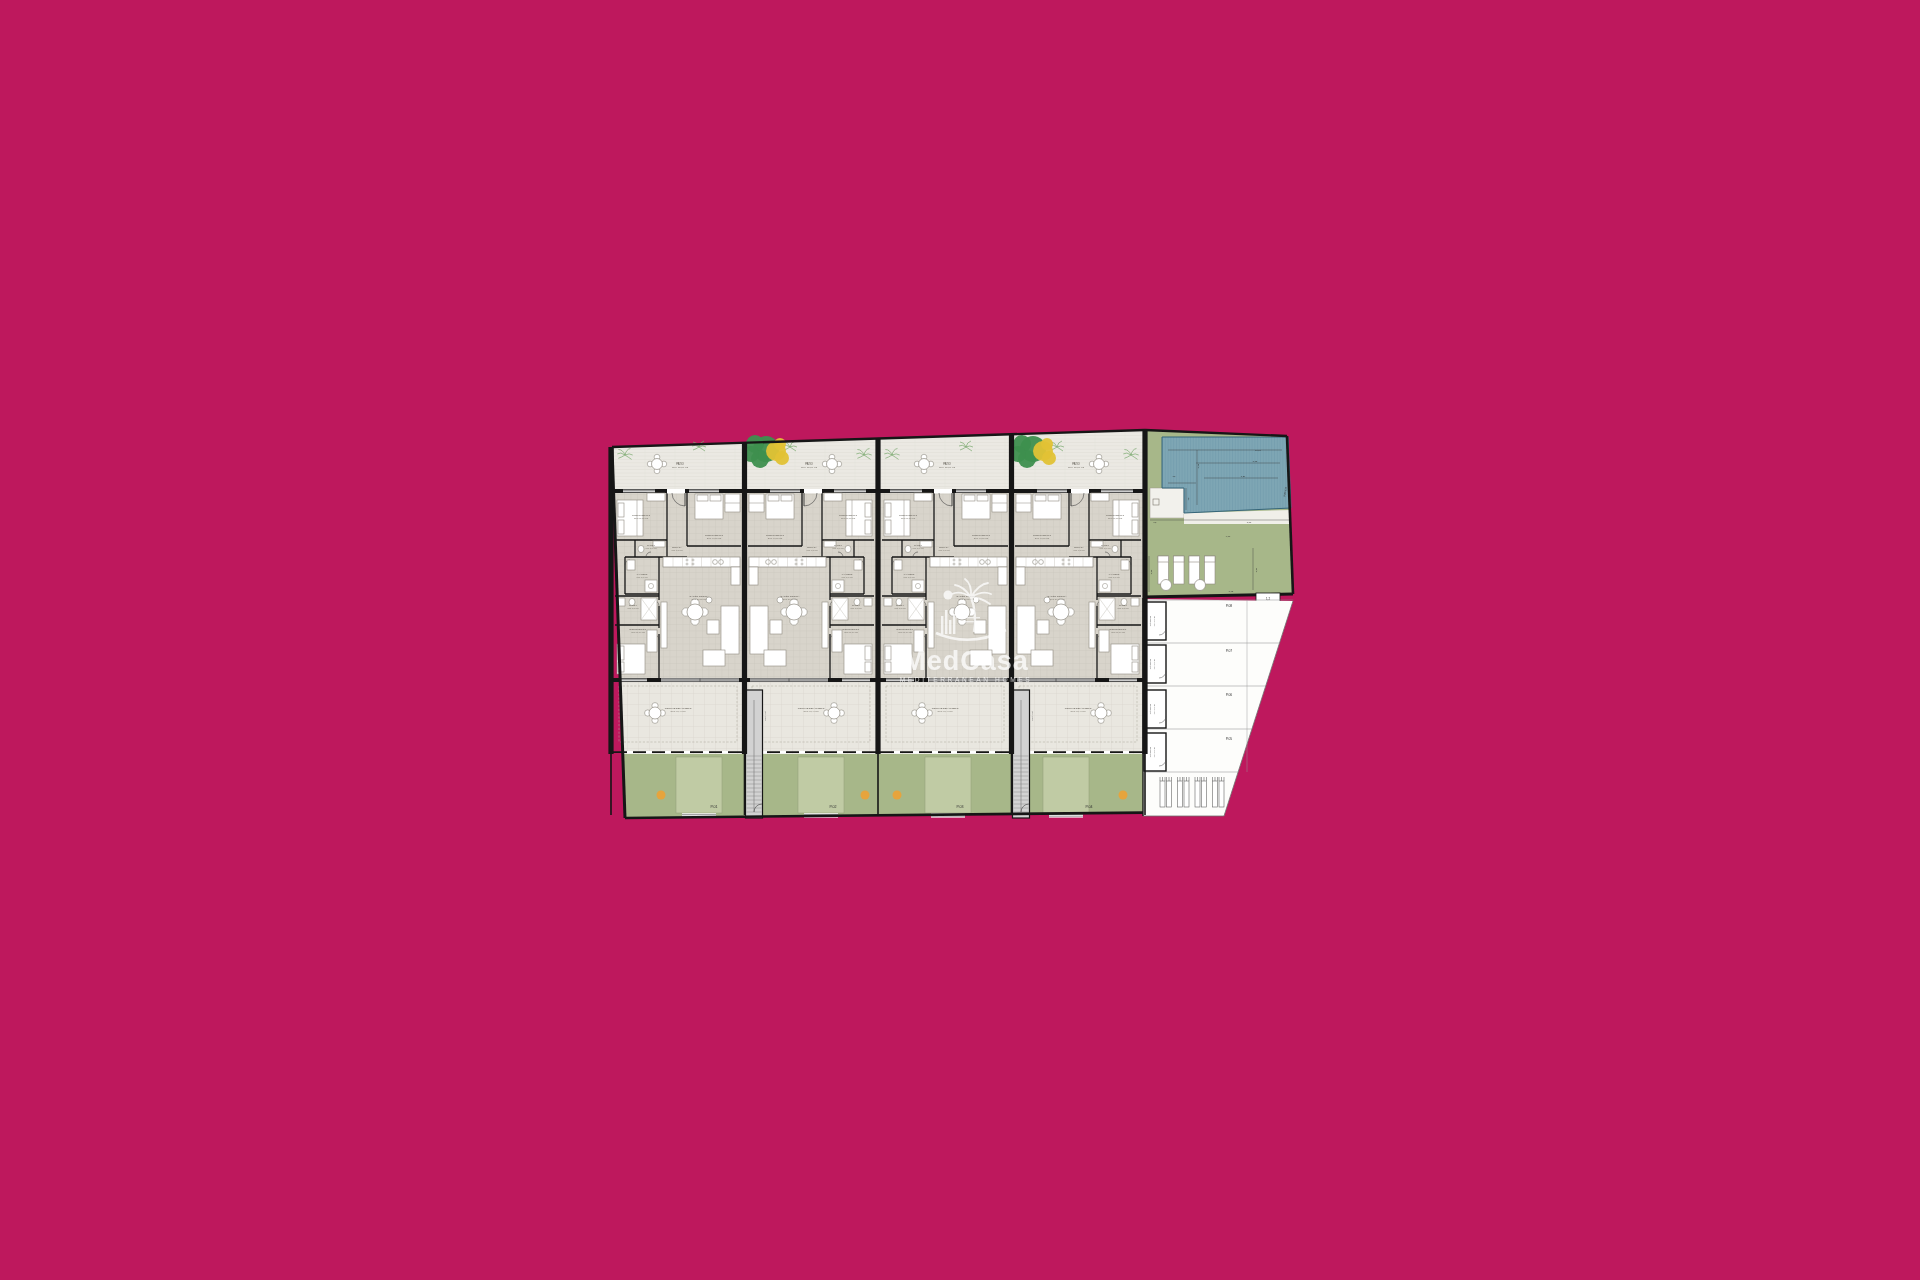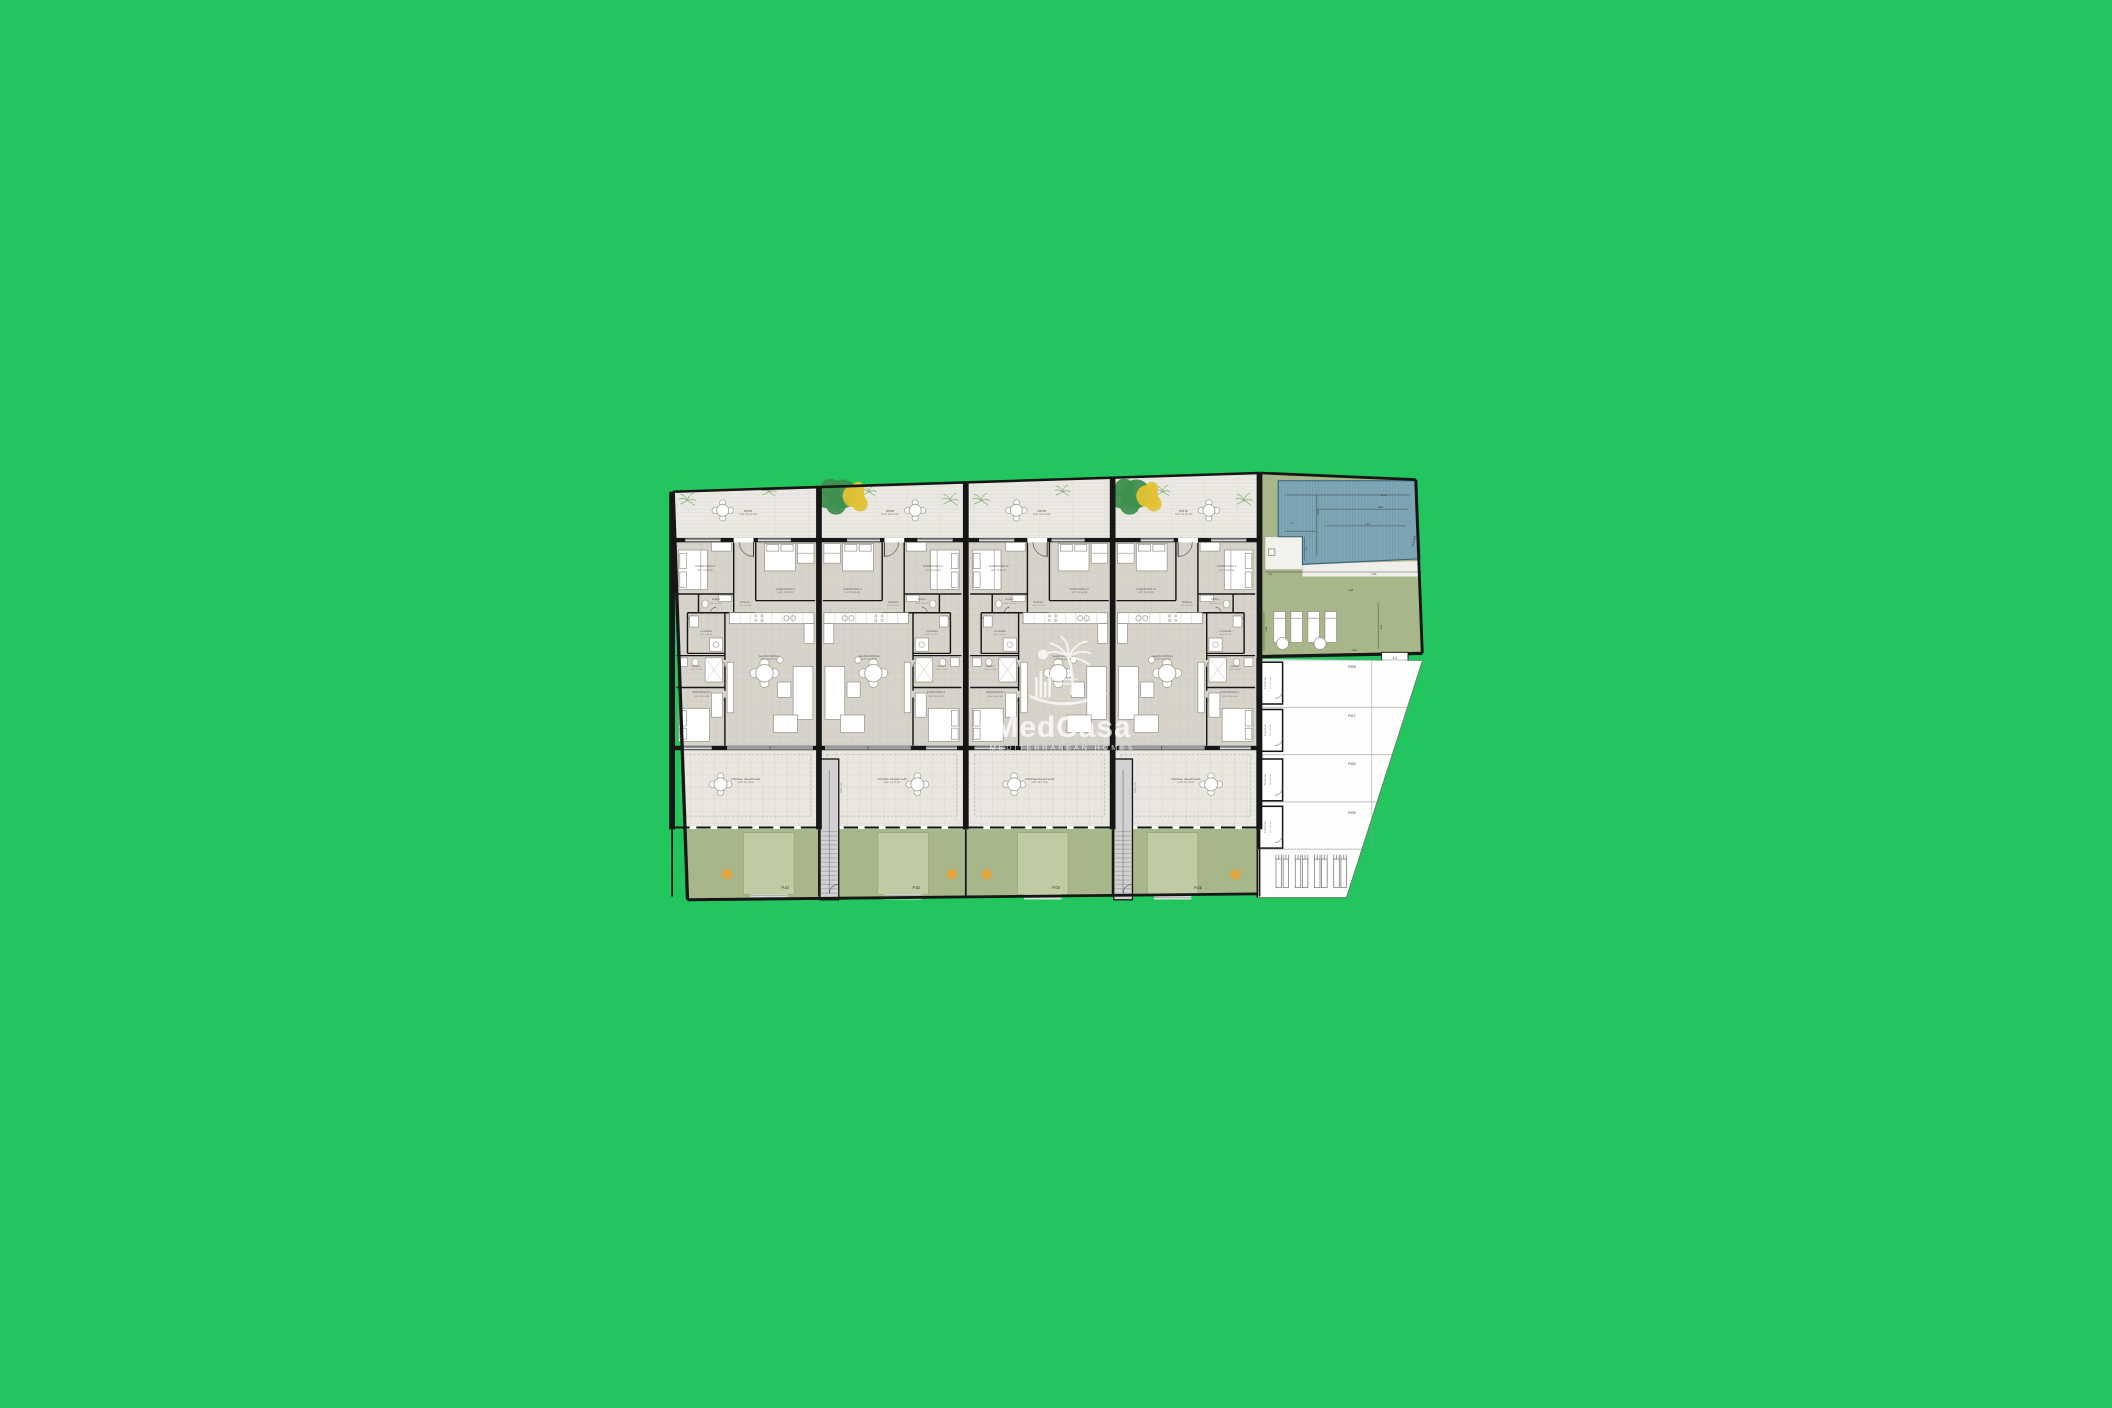--- a/index.html
+++ b/index.html
@@ -1,16 +1,16 @@
 <!DOCTYPE html>
 <html><head>
 <meta charset="utf-8">
 <style>
   html,body{margin:0;padding:0;background:#ffffff;}
-  .canvas{position:relative;width:1920px;height:1280px;background:#22c55e;overflow:hidden;
+  .canvas{position:relative;width:1920px;height:1280px;background:#be185d;overflow:hidden;
           font-family:"Liberation Sans", sans-serif;}
   svg text{font-family:"Liberation Sans", sans-serif;}
 </style>
 </head>
 <body>
 
 <div class="canvas">
   <svg style="position:absolute;left:556px;top:396px;" width="780" height="456" viewBox="556 396 780 456" xmlns="http://www.w3.org/2000/svg">
     <defs>
       <pattern id="patioP" width="30" height="3.4" patternUnits="userSpaceOnUse">

